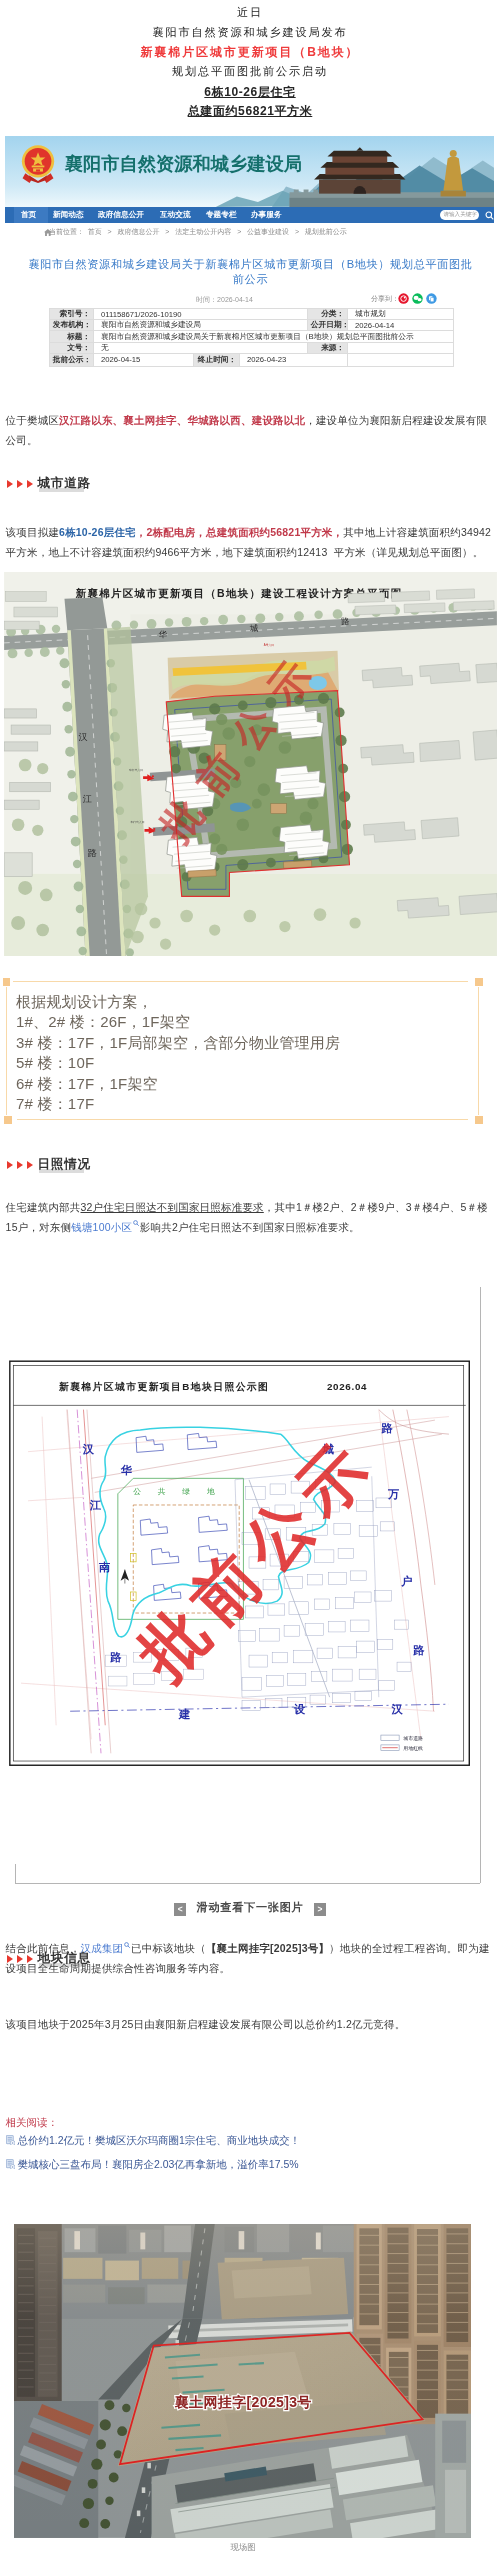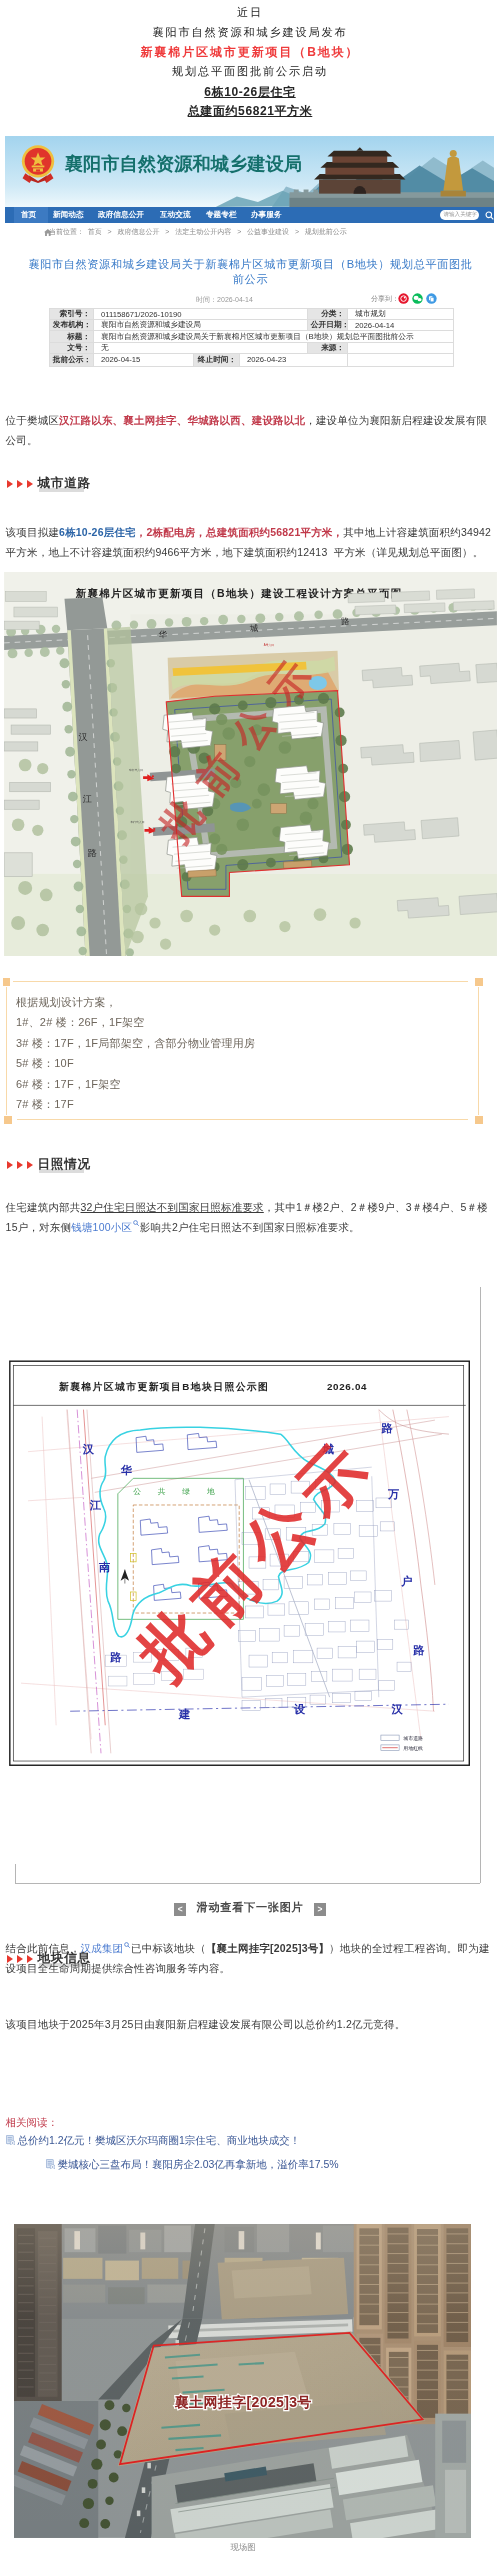--- a/index.html
+++ b/index.html
@@ -441,21 +441,21 @@
 
 <div id="quote" style="position:absolute;left:0;top:976px;width:500px;height:149px;">
 <div style="position:absolute;left:2.8px;top:2.1px;width:7.7px;height:7.7px;background:#f6c88c;"></div>
 <div style="position:absolute;left:12.6px;top:4.9px;width:455px;height:0.7px;background:#f8d9a9;"></div>
 <div style="position:absolute;left:475px;top:2.1px;width:7.7px;height:7.7px;background:#f6c88c;"></div>
 <div style="position:absolute;left:6.3px;top:11.2px;width:0.7px;height:128px;background:#f8d9a9;"></div>
 <div style="position:absolute;left:478px;top:11.2px;width:0.7px;height:128px;background:#f8d9a9;"></div>
 <div style="position:absolute;left:4.2px;top:140px;width:7.7px;height:7.7px;background:#f6c88c;"></div>
 <div style="position:absolute;left:17px;top:143px;width:451px;height:0.7px;background:#f8d9a9;"></div>
 <div style="position:absolute;left:475px;top:140px;width:7.7px;height:7.7px;background:#f6c88c;"></div>
-<div style="position:absolute;left:16px;top:16px;font-size:11px;line-height:20.4px;color:#6e665c;letter-spacing:0.2px;">
+<div style="position:absolute;left:16px;top:16px;font-size:15px;line-height:20.4px;color:#6e665c;letter-spacing:0.2px;">
 根据规划设计方案，<br>
 1#、2# 楼：26F，1F架空<br>
 3# 楼：17F，1F局部架空，含部分物业管理用房<br>
 5# 楼：10F<br>
 6# 楼：17F，1F架空<br>
 7# 楼：17F
 </div>
 </div>
 
 <div class="sech" style="top:1156px;">
@@ -670,21 +670,21 @@
 
 <div style="position:absolute;left:5.6px;top:2134px;font-size:10.5px;color:#3a5795;"><svg style="vertical-align:-1.4px;margin-right:2.8px;" width="9" height="10.5" viewBox="0 0 13 15">
         <rect x="0.5" y="0.5" width="10" height="12" rx="1" fill="#dce6f5" stroke="#8aa3cc" stroke-width="1"></rect>
         <line x1="2.5" y1="3.5" x2="8.5" y2="3.5" stroke="#8aa3cc" stroke-width="1"></line>
         <line x1="2.5" y1="6" x2="8.5" y2="6" stroke="#8aa3cc" stroke-width="1"></line>
         <line x1="2.5" y1="8.5" x2="6.5" y2="8.5" stroke="#8aa3cc" stroke-width="1"></line>
         <rect x="6" y="8" width="7" height="7" rx="3.5" fill="#fff" stroke="#8aa3cc" stroke-width="1"></rect>
         <path d="M8,11.5 h3 M9.5,10 v3" stroke="#8aa3cc" stroke-width="0.9"></path>
       </svg>总价约1.2亿元！樊城区沃尔玛商圈1宗住宅、商业地块成交！</div>
 
-<div style="position:absolute;left:5.6px;top:2158px;font-size:10.5px;color:#3a5795;margin-left:40px;"><svg style="vertical-align:-1.4px;margin-right:2.8px;" width="9" height="10.5" viewBox="0 0 13 15">
+<div style="position:absolute;left:5.6px;top:2158px;font-size:10.5px;color:#3a5795;"><svg style="vertical-align:-1.4px;margin-right:2.8px;" width="9" height="10.5" viewBox="0 0 13 15">
         <rect x="0.5" y="0.5" width="10" height="12" rx="1" fill="#dce6f5" stroke="#8aa3cc" stroke-width="1"></rect>
         <line x1="2.5" y1="3.5" x2="8.5" y2="3.5" stroke="#8aa3cc" stroke-width="1"></line>
         <line x1="2.5" y1="6" x2="8.5" y2="6" stroke="#8aa3cc" stroke-width="1"></line>
         <line x1="2.5" y1="8.5" x2="6.5" y2="8.5" stroke="#8aa3cc" stroke-width="1"></line>
         <rect x="6" y="8" width="7" height="7" rx="3.5" fill="#fff" stroke="#8aa3cc" stroke-width="1"></rect>
         <path d="M8,11.5 h3 M9.5,10 v3" stroke="#8aa3cc" stroke-width="0.9"></path>
       </svg>樊城核心三盘布局！襄阳房企2.03亿再拿新地，溢价率17.5%</div>
 
 <svg id="aerial" style="position:absolute;left:14px;top:2224px;" width="457" height="314" viewBox="0 0 651 447">
 <defs>

